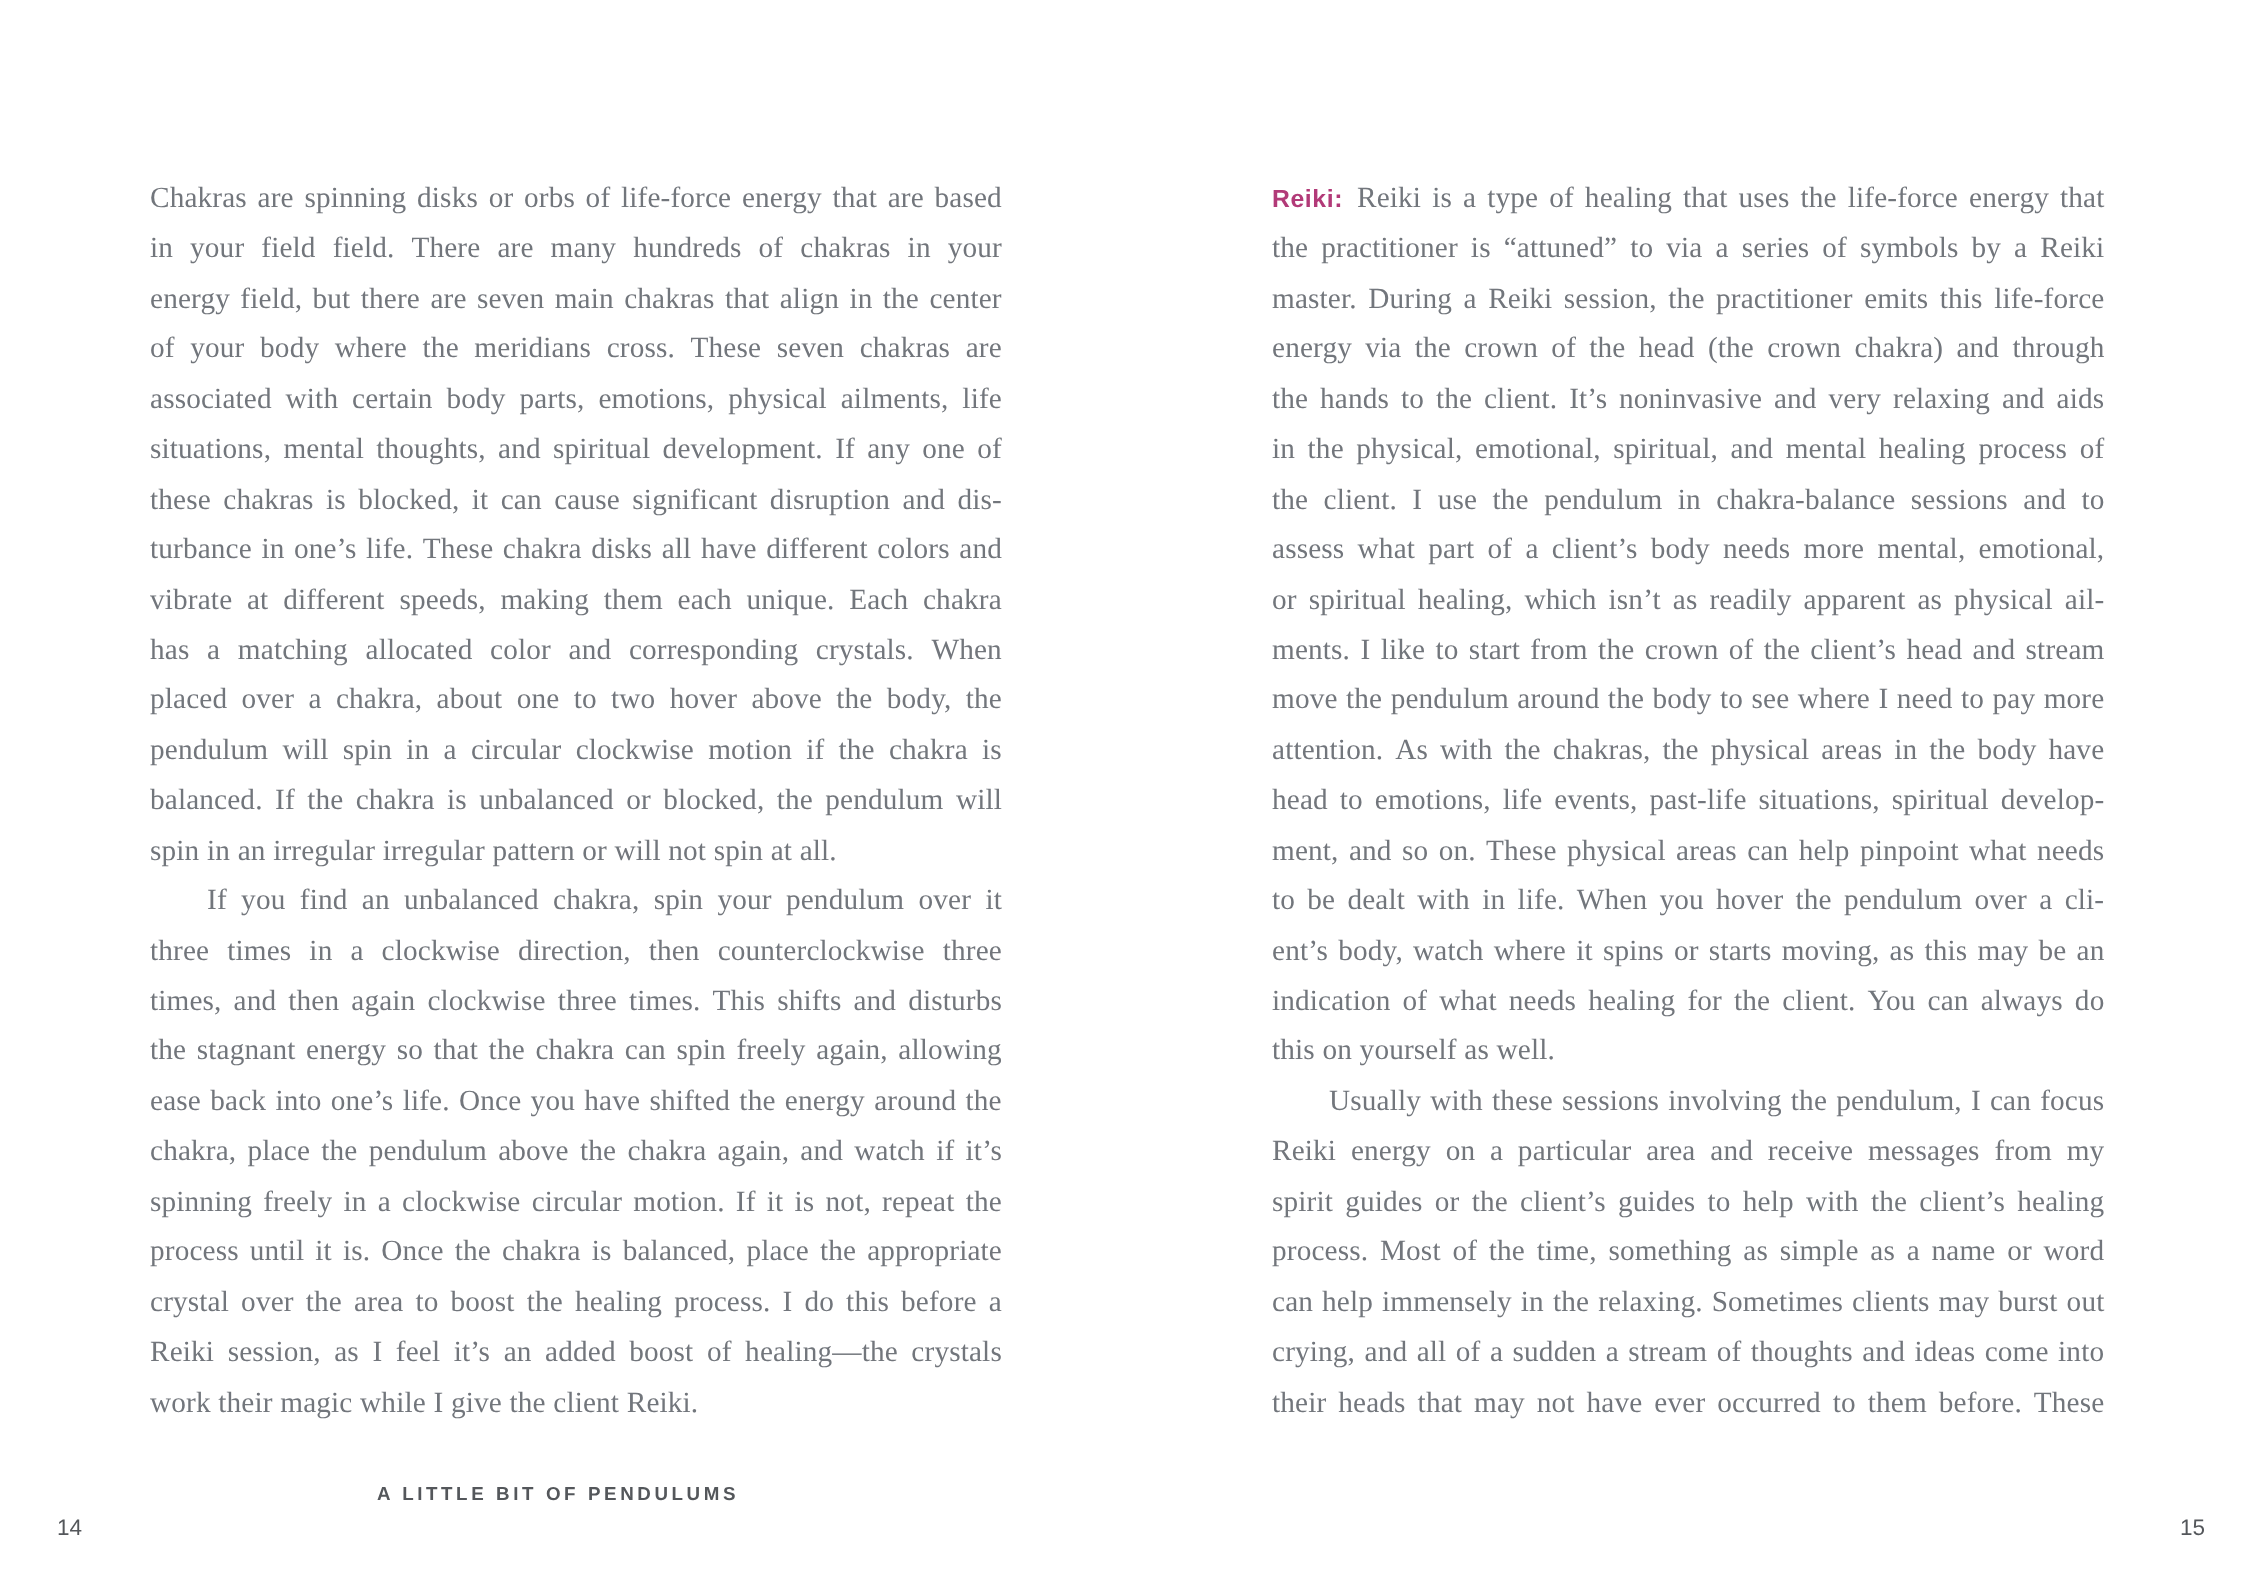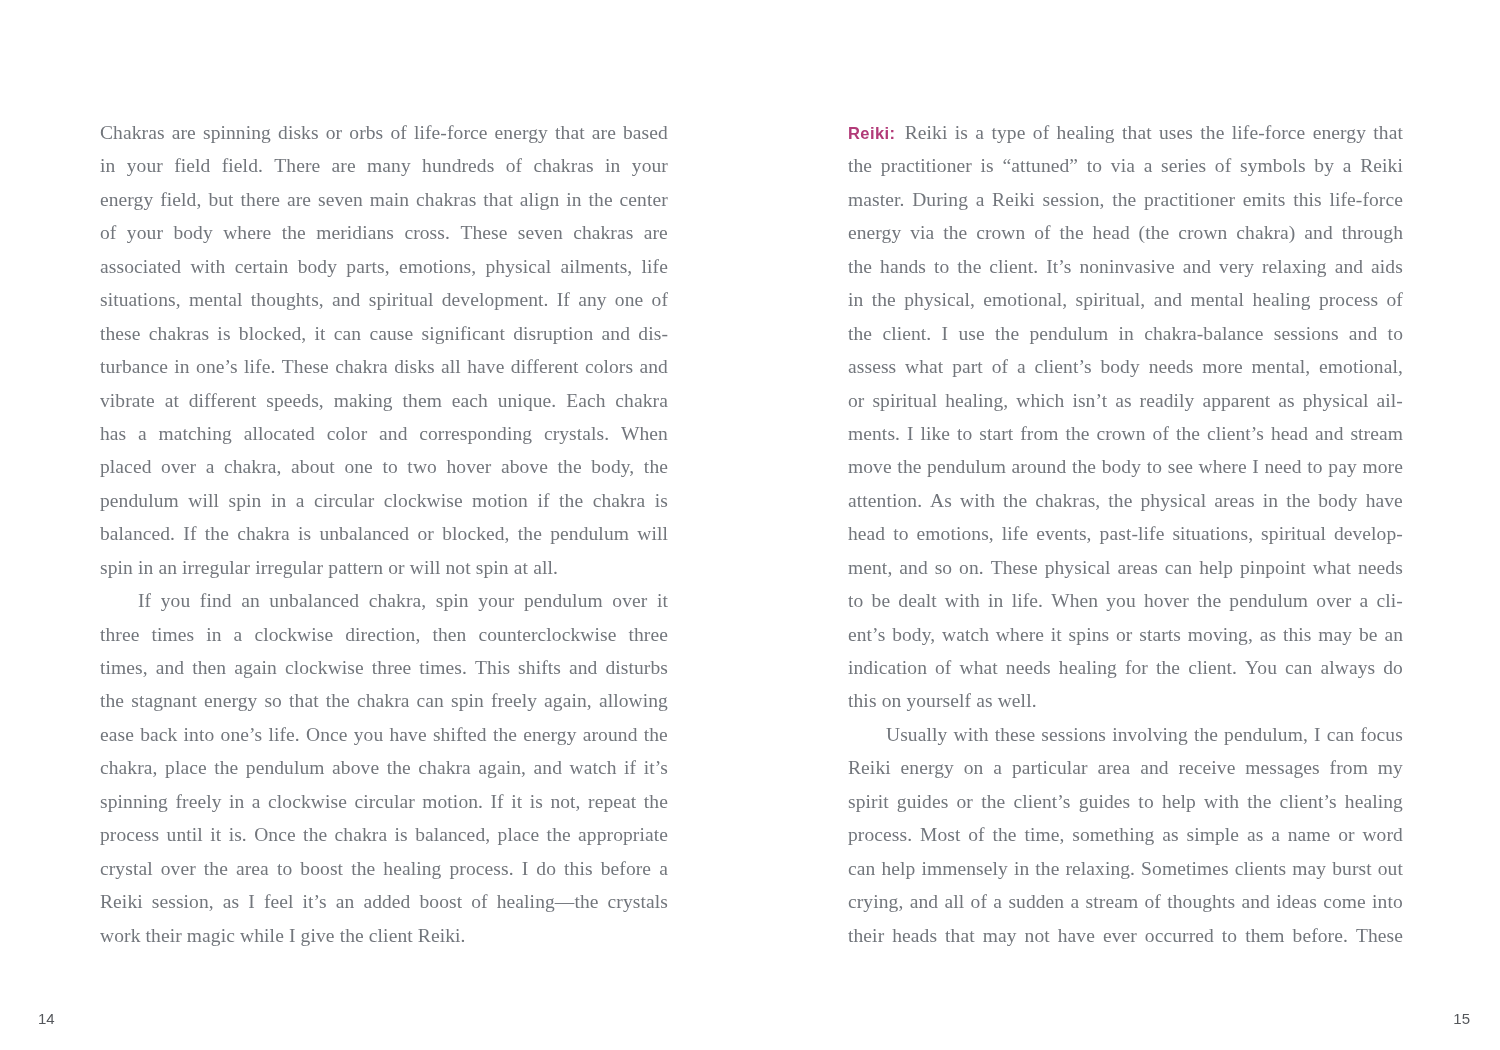--- a/index.html
+++ b/index.html
@@ -425,20 +425,21 @@
         <span>magic</span>
         <span>while</span>
         <span>I</span>
         <span>give</span>
         <span>the</span>
         <span>client</span>
         <span>Reiki.</span>
       </div>
     </div>
   <div class="page-num" id="num-left">14</div>
+  <div class="running-head" id="head-left">A LITTLE BIT OF PENDULUMS</div>
 </div>
 
 <div class="page" id="page-right">
   <div class="page-text" id="text-right">
       <div class="line">
         <span class="lead-label">Reiki:</span>
         <span>Reiki</span>
         <span>is</span>
         <span>a</span>
         <span>type</span>

